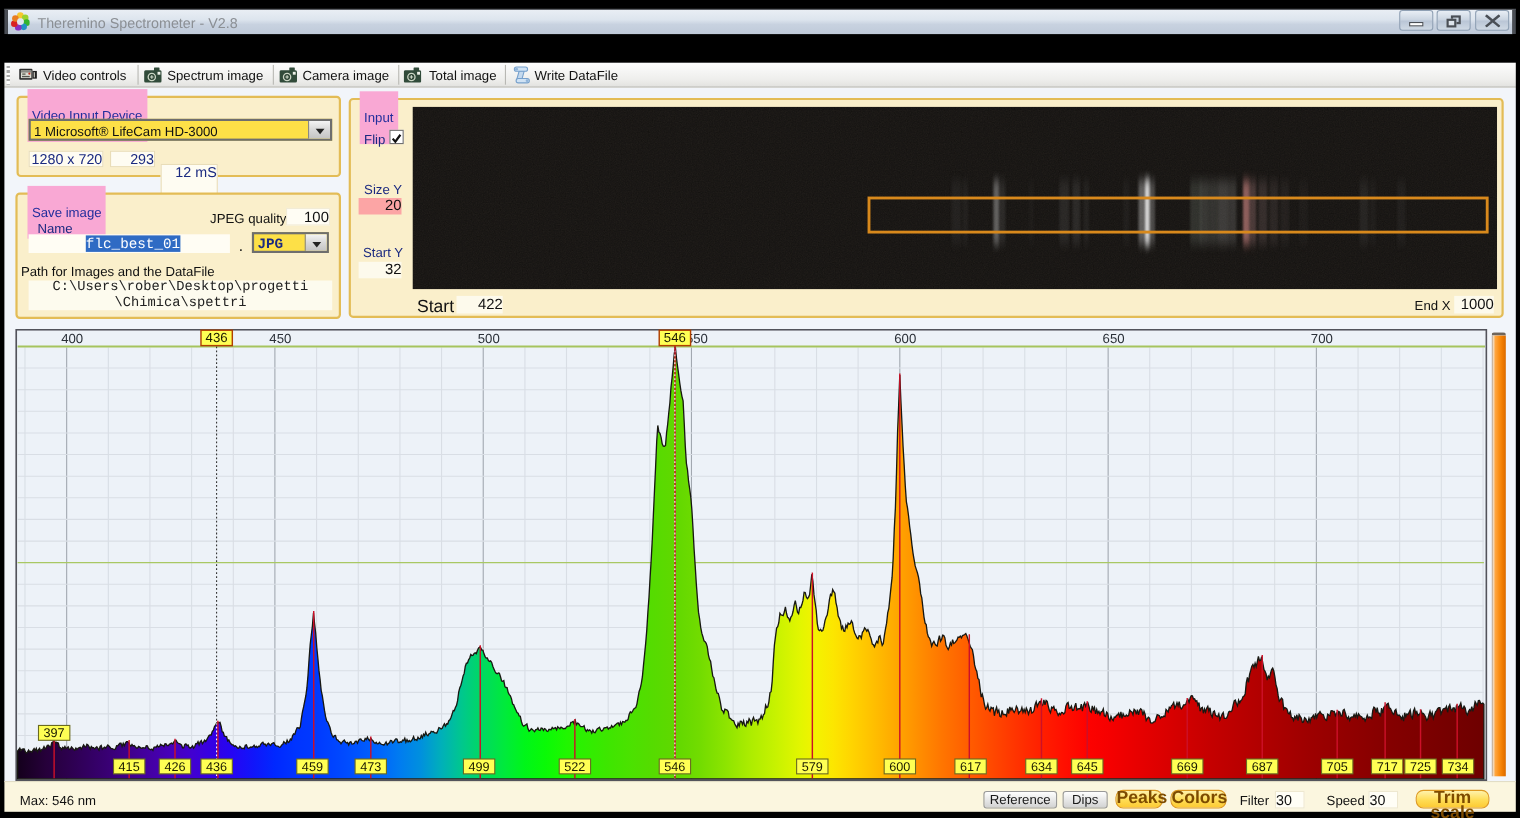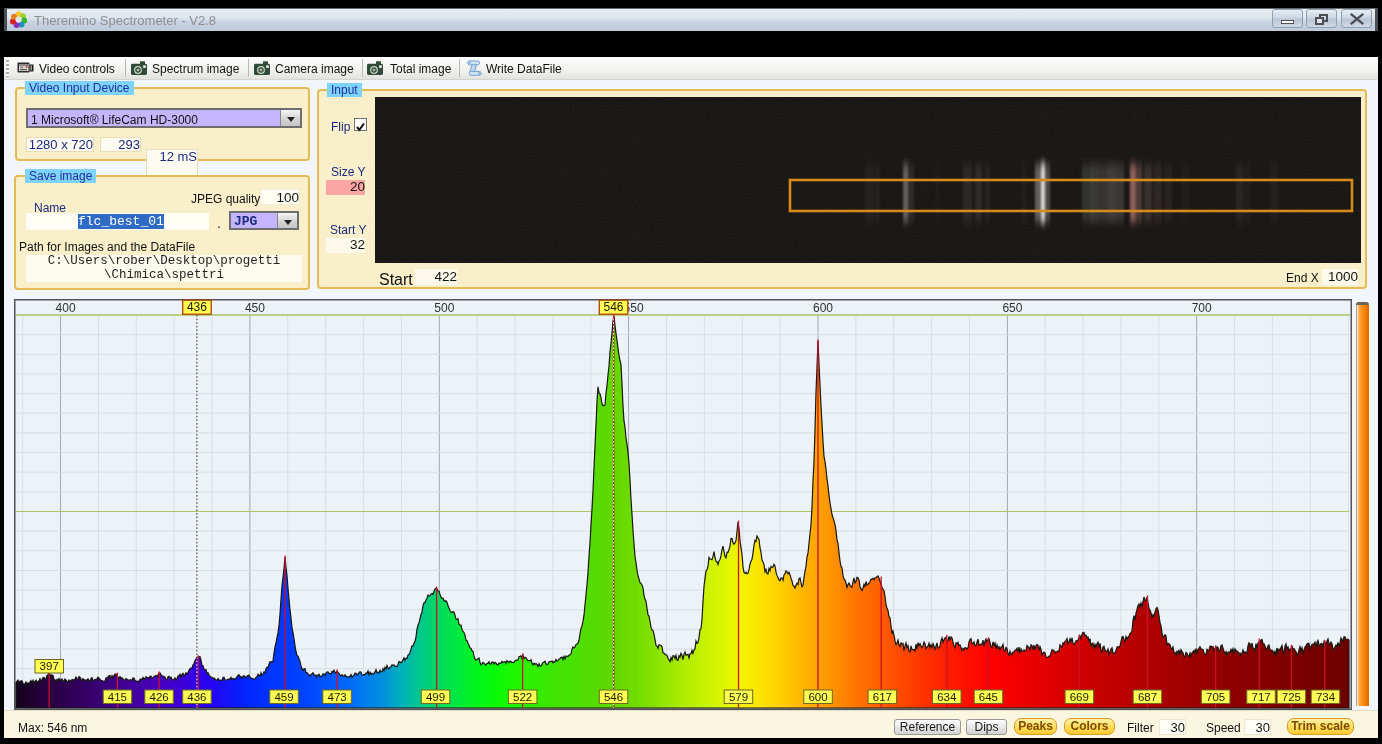--- a/index.html
+++ b/index.html
@@ -14,32 +14,32 @@
 .mitem{position:absolute;top:6px;font-size:12px;color:#151515}
 
 #toolbar{left:4px;top:57px;width:1374px;height:23px;background:linear-gradient(180deg,#fdfdfd,#eeeeec 70%,#e2e2df);border-bottom:1px solid #d4d4d0}
 .titem{position:absolute;top:5px;font-size:12px;color:#111}
 .tsep{position:absolute;top:2px;height:18px;width:1px;background:#b8b8b4}
 #grip{left:2px;top:3px;width:3px;height:17px;background-image:repeating-linear-gradient(180deg,#aaa 0 2px,#fff 2px 4px)}
 
 #client{left:4px;top:80px;width:1374px;height:630px;background:#f2f5fa}
 
 .grp{position:absolute;background:#faefcb;border:2px solid #e3bc56;border-radius:4px}
-.gtitle{position:absolute;top:-8px;font-size:12px;color:#232e9c;background:#7dd3fc;padding:0 4px;line-height:14px}
+.gtitle{position:absolute;top:-8px;font-size:12px;color:#232e9c;background:#f9a8d4;padding:17px 4px;line-height:14px}
 .navy{color:#1b2a80}
 .fld{position:absolute;background:#fefcf2;border:1px solid #e9ddb8;text-align:right;font-size:13px;color:#1b2a80}
 
-.combo{position:absolute;background:#c4b5fd;border:2px solid #6e6e6e}
+.combo{position:absolute;background:#fde047;border:2px solid #6e6e6e}
 .combo .arr{position:absolute;right:0;top:0;bottom:0;width:20px;background:linear-gradient(180deg,#f4f4f4,#d8d8d8 50%,#c4c4c4);border-left:1px solid #888;}
 .combo .arr:after{content:"";position:absolute;left:5.5px;top:7px;border:4.5px solid transparent;border-top:5.5px solid #222}
 
 #status{left:4px;top:710px;width:1374px;height:28px;background:#fbf6df;border-top:1px solid #e2ddc6}
 .sbtn{position:absolute;top:8px;height:16px;border-radius:3px;font-size:12px;text-align:center;color:#1a1a1a;background:linear-gradient(180deg,#fefefe,#e8e8e8 50%,#d2d2d2);border:1px solid #999;line-height:14px}
-.obtn{position:absolute;top:7px;height:17px;border-radius:7px;font-size:12px;font-weight:bold;text-align:center;color:#7d4b00;background:linear-gradient(180deg,#fff2ac,#ffdd55 55%,#fdca33);border:1.5px solid #dd9922;line-height:14px}
-.sval{position:absolute;top:8px;height:16px;background:#fffef6;border:1px solid #eee8d0;font-size:13px;color:#111;text-align:right;line-height:15px}
+.obtn{position:absolute;top:7px;height:17px;border-radius:7px;font-size:16px;font-weight:bold;text-align:center;color:#7d4b00;background:linear-gradient(180deg,#fff2ac,#ffdd55 55%,#fdca33);border:1.5px solid #dd9922;line-height:14px}
+.sval{position:absolute;top:8px;height:16px;background:#fffef6;border:1px solid #eee8d0;font-size:13px;color:#111;text-align:left;line-height:15px}
 .slab{position:absolute;top:10px;font-size:12px;color:#111}
 </style></head>
 <body>
 <div id="win">
  <div class="abs" id="titlebar"></div>
  <svg class="abs" style="left:10px;top:11px" width="17" height="17" viewBox="0 0 17 17">
   <circle cx="8.5" cy="3.2" r="3" fill="#f6c82e"></circle>
   <circle cx="12.9" cy="5.2" r="3" fill="#9bd22e"></circle>
   <circle cx="14.2" cy="9.6" r="3" fill="#35b42e"></circle>
   <circle cx="11.5" cy="13.4" r="3" fill="#2292c4"></circle>

